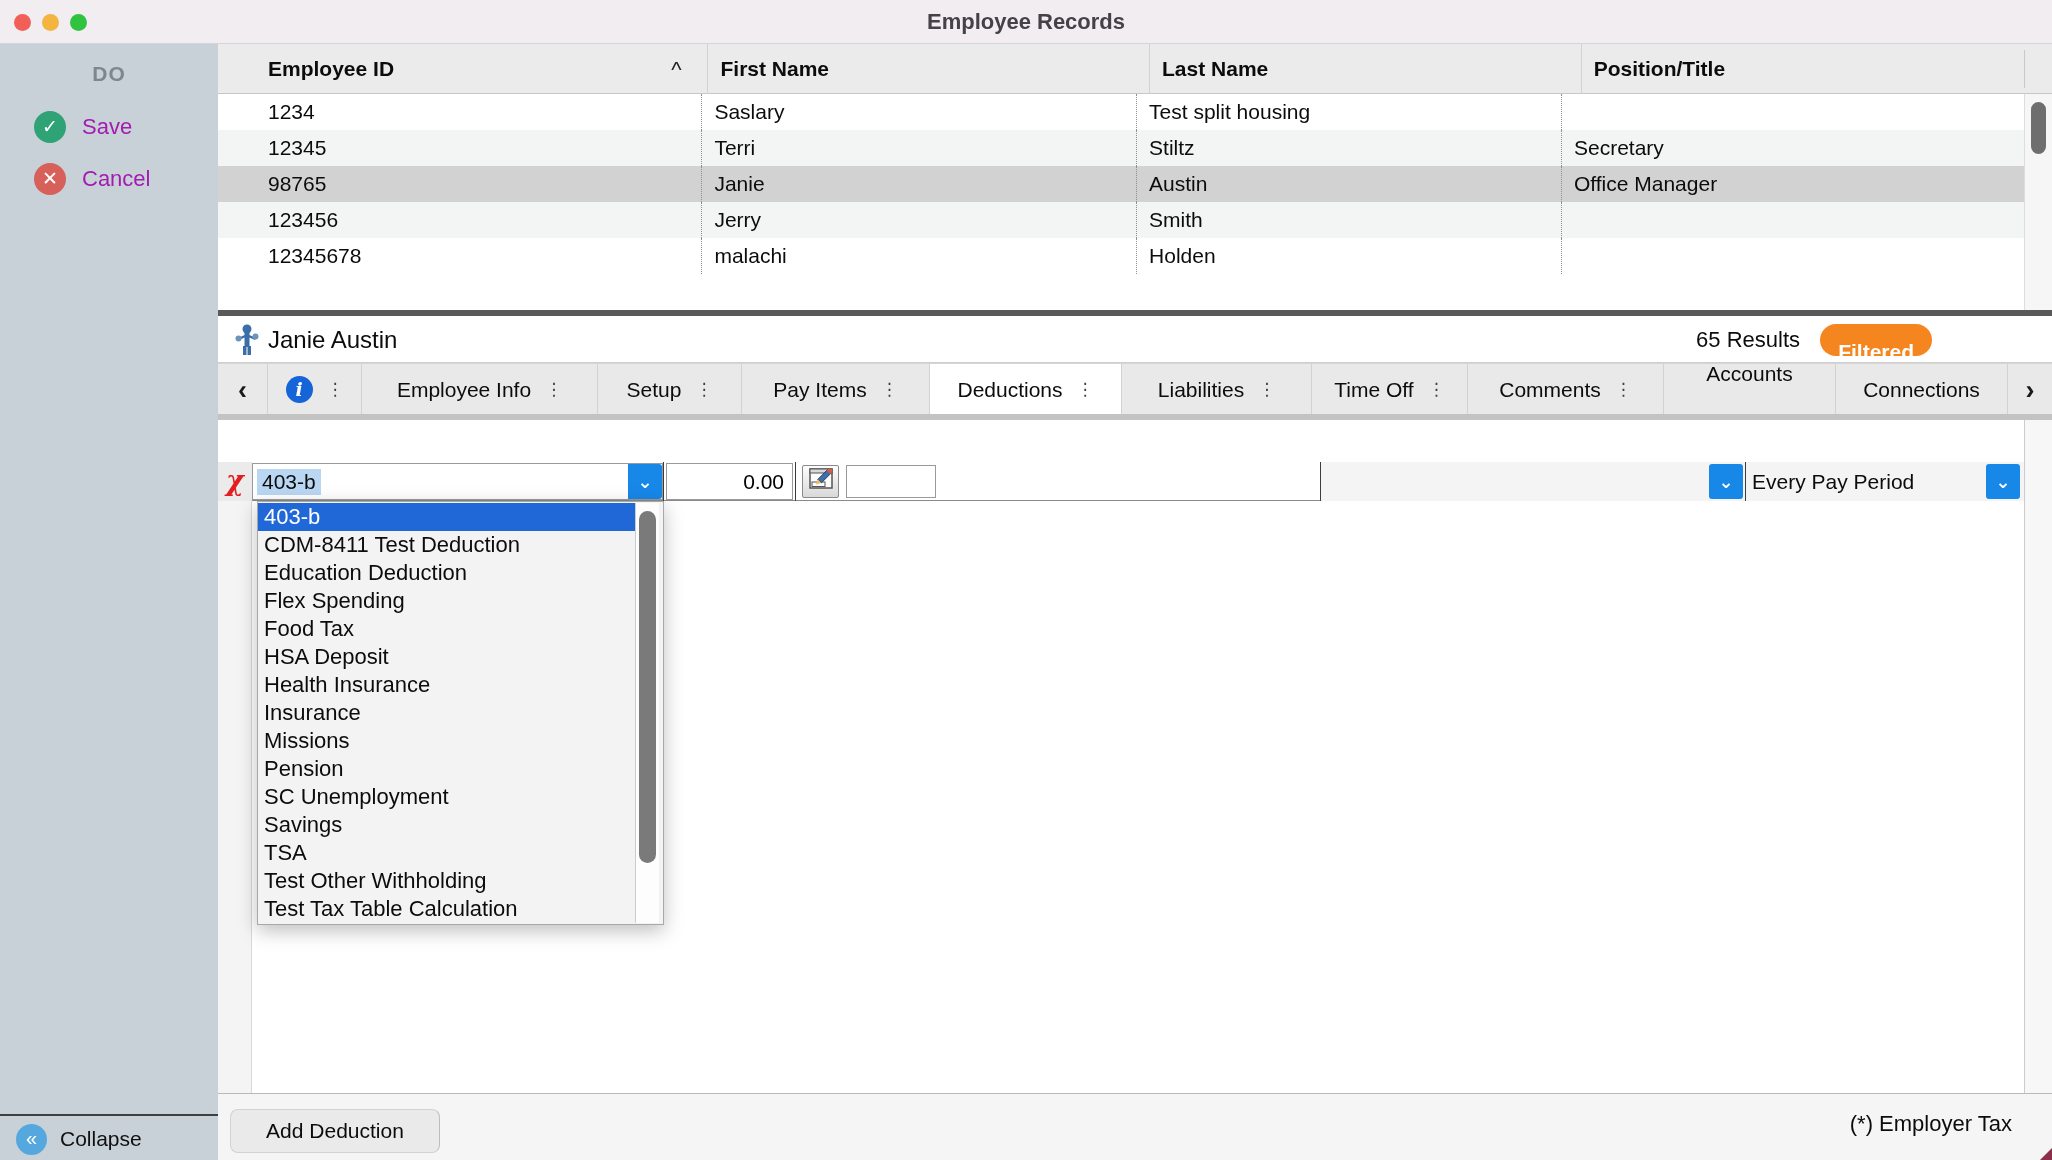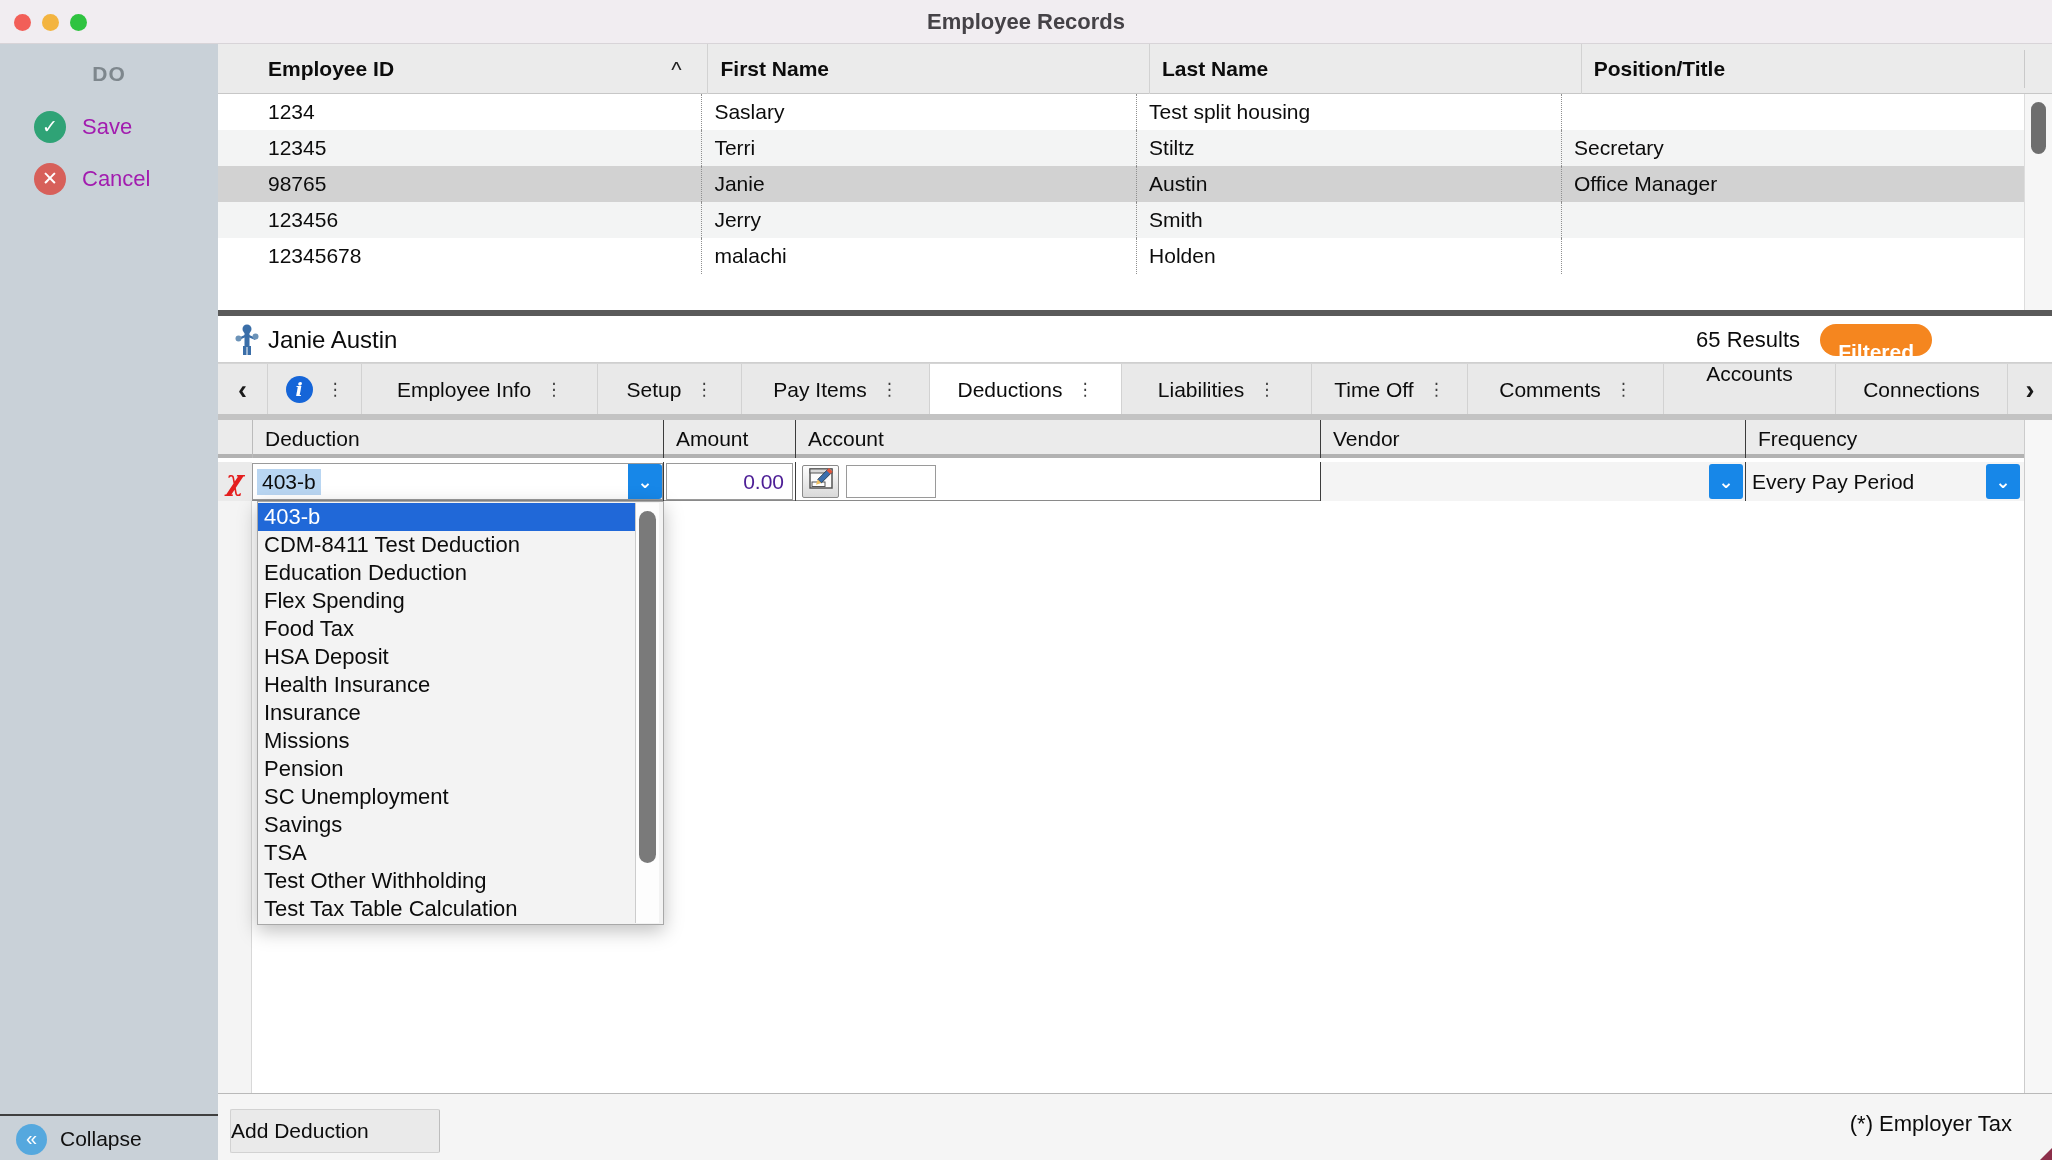--- a/index.html
+++ b/index.html
@@ -87,21 +87,21 @@
   .handle-cell { background:#ebebeb; text-align:center; }
   .del-x { font-family:"DejaVu Serif",serif; font-style:italic; font-weight:bold; color:#e41e1e; font-size:27px; line-height:37px; }
 
   .combo { position:absolute; inset:1px 0 1px 0; background:#fff; border:1px solid #9a9a9a; }
   .combo .val { position:absolute; left:4px; top:5px; font-size:21px; color:#0c0c0c; padding:1px 5px; }
   .combo .val.hl { background:#b9d6f2; }
   .combo-btn { position:absolute; right:0; top:0; width:34px; height:100%; background:#1787e8; color:#fff;
                text-align:center; font-size:18px; font-weight:bold; border-radius:0 3px 3px 0;
                display:flex; align-items:center; justify-content:center; }
   .amount-box { position:absolute; inset:1px 2px; background:#fff; border:1px solid #9a9a9a;
-                font-size:21px; color:#4c1d95; text-align:right; line-height:35px; padding-right:8px; }
+                font-size:21px; color:#000000; text-align:right; line-height:35px; padding-right:8px; }
   .acct-btn { position:absolute; left:6px; top:3px; width:37px; height:33px; border:1px solid #8a8a8a;
               background:linear-gradient(#fdfdfd,#d9d9d9); border-radius:2px; text-align:center; }
   .acct-input { position:absolute; left:50px; top:3px; width:90px; height:33px; background:#fff; border:1px solid #9a9a9a; }
   .vendor-cell { background:#f4f4f4; }
   .freq-cell  { background:#f4f4f4; }
   .freq-val { position:absolute; left:6px; top:0; line-height:39px; font-size:21px; color:#0c0c0c; }
   .sq-btn { position:absolute; top:2px; width:34px; height:35px; background:#1787e8; color:#fff; border-radius:3px;
             display:flex; align-items:center; justify-content:center; font-size:18px; font-weight:bold; }
 
   
@@ -110,21 +110,21 @@
   .popup .list { position:absolute; left:0; top:1px; width:378px; height:420px; overflow:hidden; }
   .pitem { height:28px; line-height:28px; font-size:22px; color:#0c0c0c; padding-left:6px; white-space:nowrap; }
   .pitem.selected { background:#2068d8; color:#fff; }
   .popup .ptrack { position:absolute; right:4px; top:1px; width:24px; height:420px; background:#fdfdfd; border-left:1px solid #ccc; }
   .popup .pthumb { position:absolute; left:3px; top:8px; width:17px; height:352px; background:#7a7a7a; border-radius:9px; }
 
   
   .bottombar { position:absolute; left:218px; top:1093px; width:1834px; height:67px; background:#f5f5f5; border-top:1px solid #b9b9b9; }
   .add-btn { position:absolute; left:12px; top:15px; width:210px; height:44px; background:#eaeaea;
              border:1px solid #d2d2d2; border-right:1px solid #bdbdbd; font-size:21px; color:#0c0c0c;
-             text-align:left; line-height:42px; border-radius:2px; }
+             text-align:center; line-height:42px; border-radius:8px; }
   .employer-note { position:absolute; right:40px; top:0; line-height:60px; font-size:22px; color:#0c0c0c; }
   .resize-grip { position:absolute; right:0; bottom:0; width:0; height:0;
                  border-left:12px solid transparent; border-bottom:12px solid #8c2f4a; }
 </style>
 </head>
 <body>
 
 <div id="app">
 
   <div class="titlebar">
@@ -255,28 +255,20 @@
       <span>Connections</span>
     </div>
     <div class="tab navbtn" style="width:44px; border-right:none;">›</div>
   </div>
   <div class="tabbar-under"></div>
 
   <div class="ded-panel">
     <div class="ded-handle-strip"></div>
     <div class="ded-right-strip"></div>
 
-    <div class="ded-header">
-      <div class="hc dw0"></div>
-      <div class="hc dw1 lt">Deduction</div>
-      <div class="hc dw2 dk">Amount</div>
-      <div class="hc dw3 dk">Account</div>
-      <div class="hc dw4 dk">Vendor</div>
-      <div class="hc dw5 dk">Frequency</div>
-    </div>
 
     <div class="ded-row">
       <div class="cell dw0 handle-cell">
         <span class="del-x">χ</span>
       </div>
       <div class="cell dw1">
         <div class="combo">
           <span class="val hl">403-b</span>
           <span class="combo-btn">⌄</span>
         </div>

